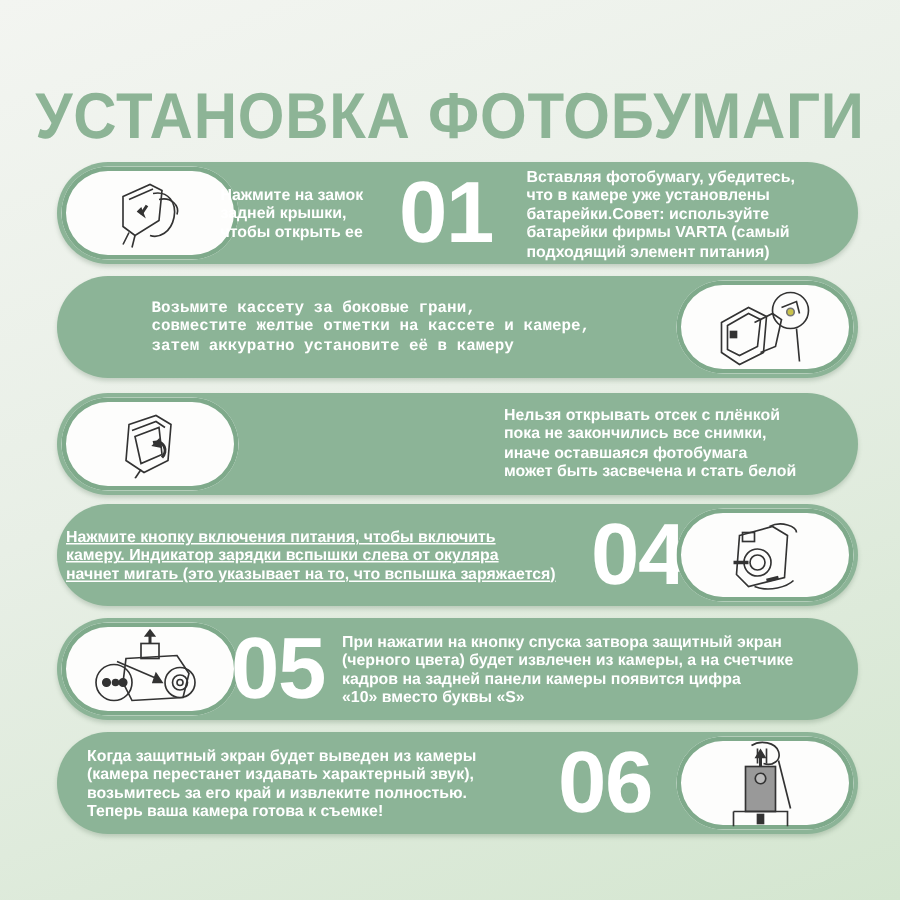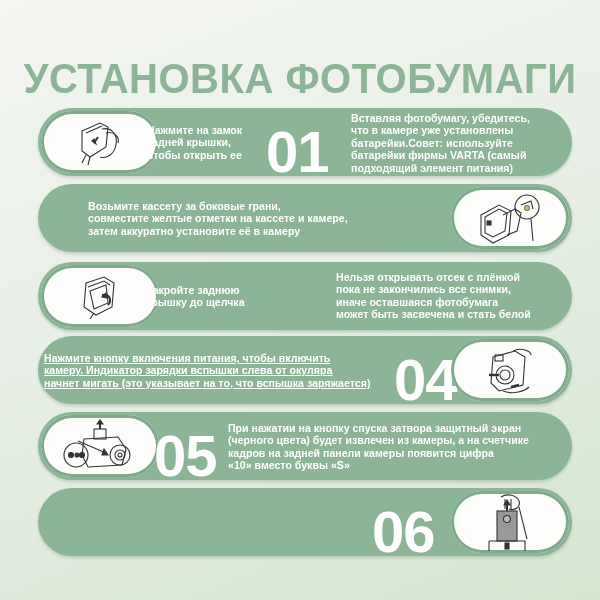--- a/index.html
+++ b/index.html
@@ -21,21 +21,21 @@
   }
   .inset {
     position:absolute; top:3px; width:118px; height:62px;
     background:#fdfdfc; border-radius:31px;
     box-shadow: inset 0 0 0 3px #7faa8b;
     display:flex; align-items:center; justify-content:center;
   }
   .inset.left { left:3px; }
   .inset.right { right:3px; }
   .num {
-    position:absolute; top:14px; color:#fff; font-weight:bold;
+    position:absolute; top:4px; color:#fff; font-weight:bold;
     font-size:58px; line-height:60px; letter-spacing:-1px;text-align:right;
   }
   .txt {
     position:absolute; color:#fff; font-weight:bold; font-size:10.6px;
     line-height:12.4px; white-space:pre-line;
   }
   svg { display:block; }
 </style>
 </head>
 <body>
@@ -61,21 +61,21 @@
 чтобы открыть ее</div>
   <div class="num" style="left:228px;">01</div>
   <div class="txt" style="left:313px; top:4px;">Вставляя фотобумагу, убедитесь,
 что в камере уже установлены
 батарейки.Совет: используйте
 батарейки фирмы VARTA (самый
 подходящий элемент питания)</div>
 </div>
 
 <div class="pill" style="top:184px;">
-  <div class="txt" style="left:50px; top:16px;">Возьмите кассету за боковые грани,
+  <div class="txt" style="left:63px; top:16px;font-family:Liberation Mono, monospace;">Возьмите кассету за боковые грани,
 совместите желтые отметки на кассете и камере,
 затем аккуратно установите её в камеру</div>
   <div class="inset right">
     <span>
       <svg width="70" height="54" viewBox="0 0 70 54" fill="none" stroke="#333" stroke-width="1.1">
         <path d="M6 24 L24 14 L36 20 L34 44 L18 52 L6 44 Z"></path>
         <path d="M10 26 L24 18 L32 22 L30 40 L18 46 L10 42 Z"></path>
         <rect x="12" y="30" width="4" height="4" fill="#333"></rect>
         <path d="M28 24 L40 18 L46 22 L42 40 L32 44"></path>
         <circle cx="52" cy="16" r="12"></circle>
@@ -93,22 +93,20 @@
       <svg width="40" height="46" viewBox="0 0 40 46" fill="none" stroke="#333" stroke-width="1.1">
         <path d="M6 10 L24 4 L34 10 L32 34 L16 42 L4 34 Z"></path>
         <path d="M8 14 L24 8 L30 12"></path>
         <path d="M10 18 L26 12 L28 30 L14 36 Z"></path>
         <path d="M22 22 C30 20 32 28 28 32" stroke-width="2"></path>
         <path d="M26 20 L22 24 L27 25 Z" fill="#333"></path>
         <path d="M14 40 L10 46"></path>
       </svg>
     </span>
   </div>
-  <div class="txt" style="left:108px; top:22px;">Закройте заднюю
-крышку до щелчка</div>
   <div class="txt" style="left:298px; top:9px;">Нельзя открывать отсек с плёнкой
 пока не закончились все снимки,
 иначе оставшаяся фотобумага
 может быть засвечена и стать белой</div>
 </div>
 
 <div class="pill" style="top:336px;">
   <div class="txt" style="left:6px; top:16px;text-decoration:underline;">Нажмите кнопку включения питания, чтобы включить
  камеру. Индикатор зарядки вспышки слева от окуляра
 начнет мигать (это указывает на то, что вспышка заряжается)</div>
@@ -150,20 +148,24 @@
     </span>
   </div>
   <div class="num" style="left:116px;">05</div>
   <div class="txt" style="left:190px; top:10px;">При нажатии на кнопку спуска затвора защитный экран
 (черного цвета) будет извлечен из камеры, а на счетчике
 кадров на задней панели камеры появится цифра
 «10» вместо буквы «S»</div>
 </div>
 
 <div class="pill" style="top:488px;">
+  <div class="txt" style="left:20px; top:10px;">Когда защитный экран будет выведен из камеры
+(камера перестанет издавать характерный звук),
+возьмитесь за его край и извлеките полностью.
+Теперь ваша камера готова к съемке!</div>
   <div class="num" style="left:334px;">06</div>
   <div class="inset right">
     <span>
       <svg width="50" height="58" viewBox="0 0 50 58" fill="none" stroke="#333" stroke-width="1.1">
         <path d="M16 4 C22 0 32 2 34 8 C36 14 30 18 24 16"></path>
         <path d="M20 6 L20 16 M26 6 L26 16"></path>
         <rect x="12" y="18" width="20" height="30" fill="#999"></rect>
         <circle cx="22" cy="26" r="3.5" fill="#bbb"></circle>
         <path d="M22 10 L22 18" stroke-width="2"></path>
         <path d="M19 12 L22 7 L25 12 Z" fill="#333"></path>

